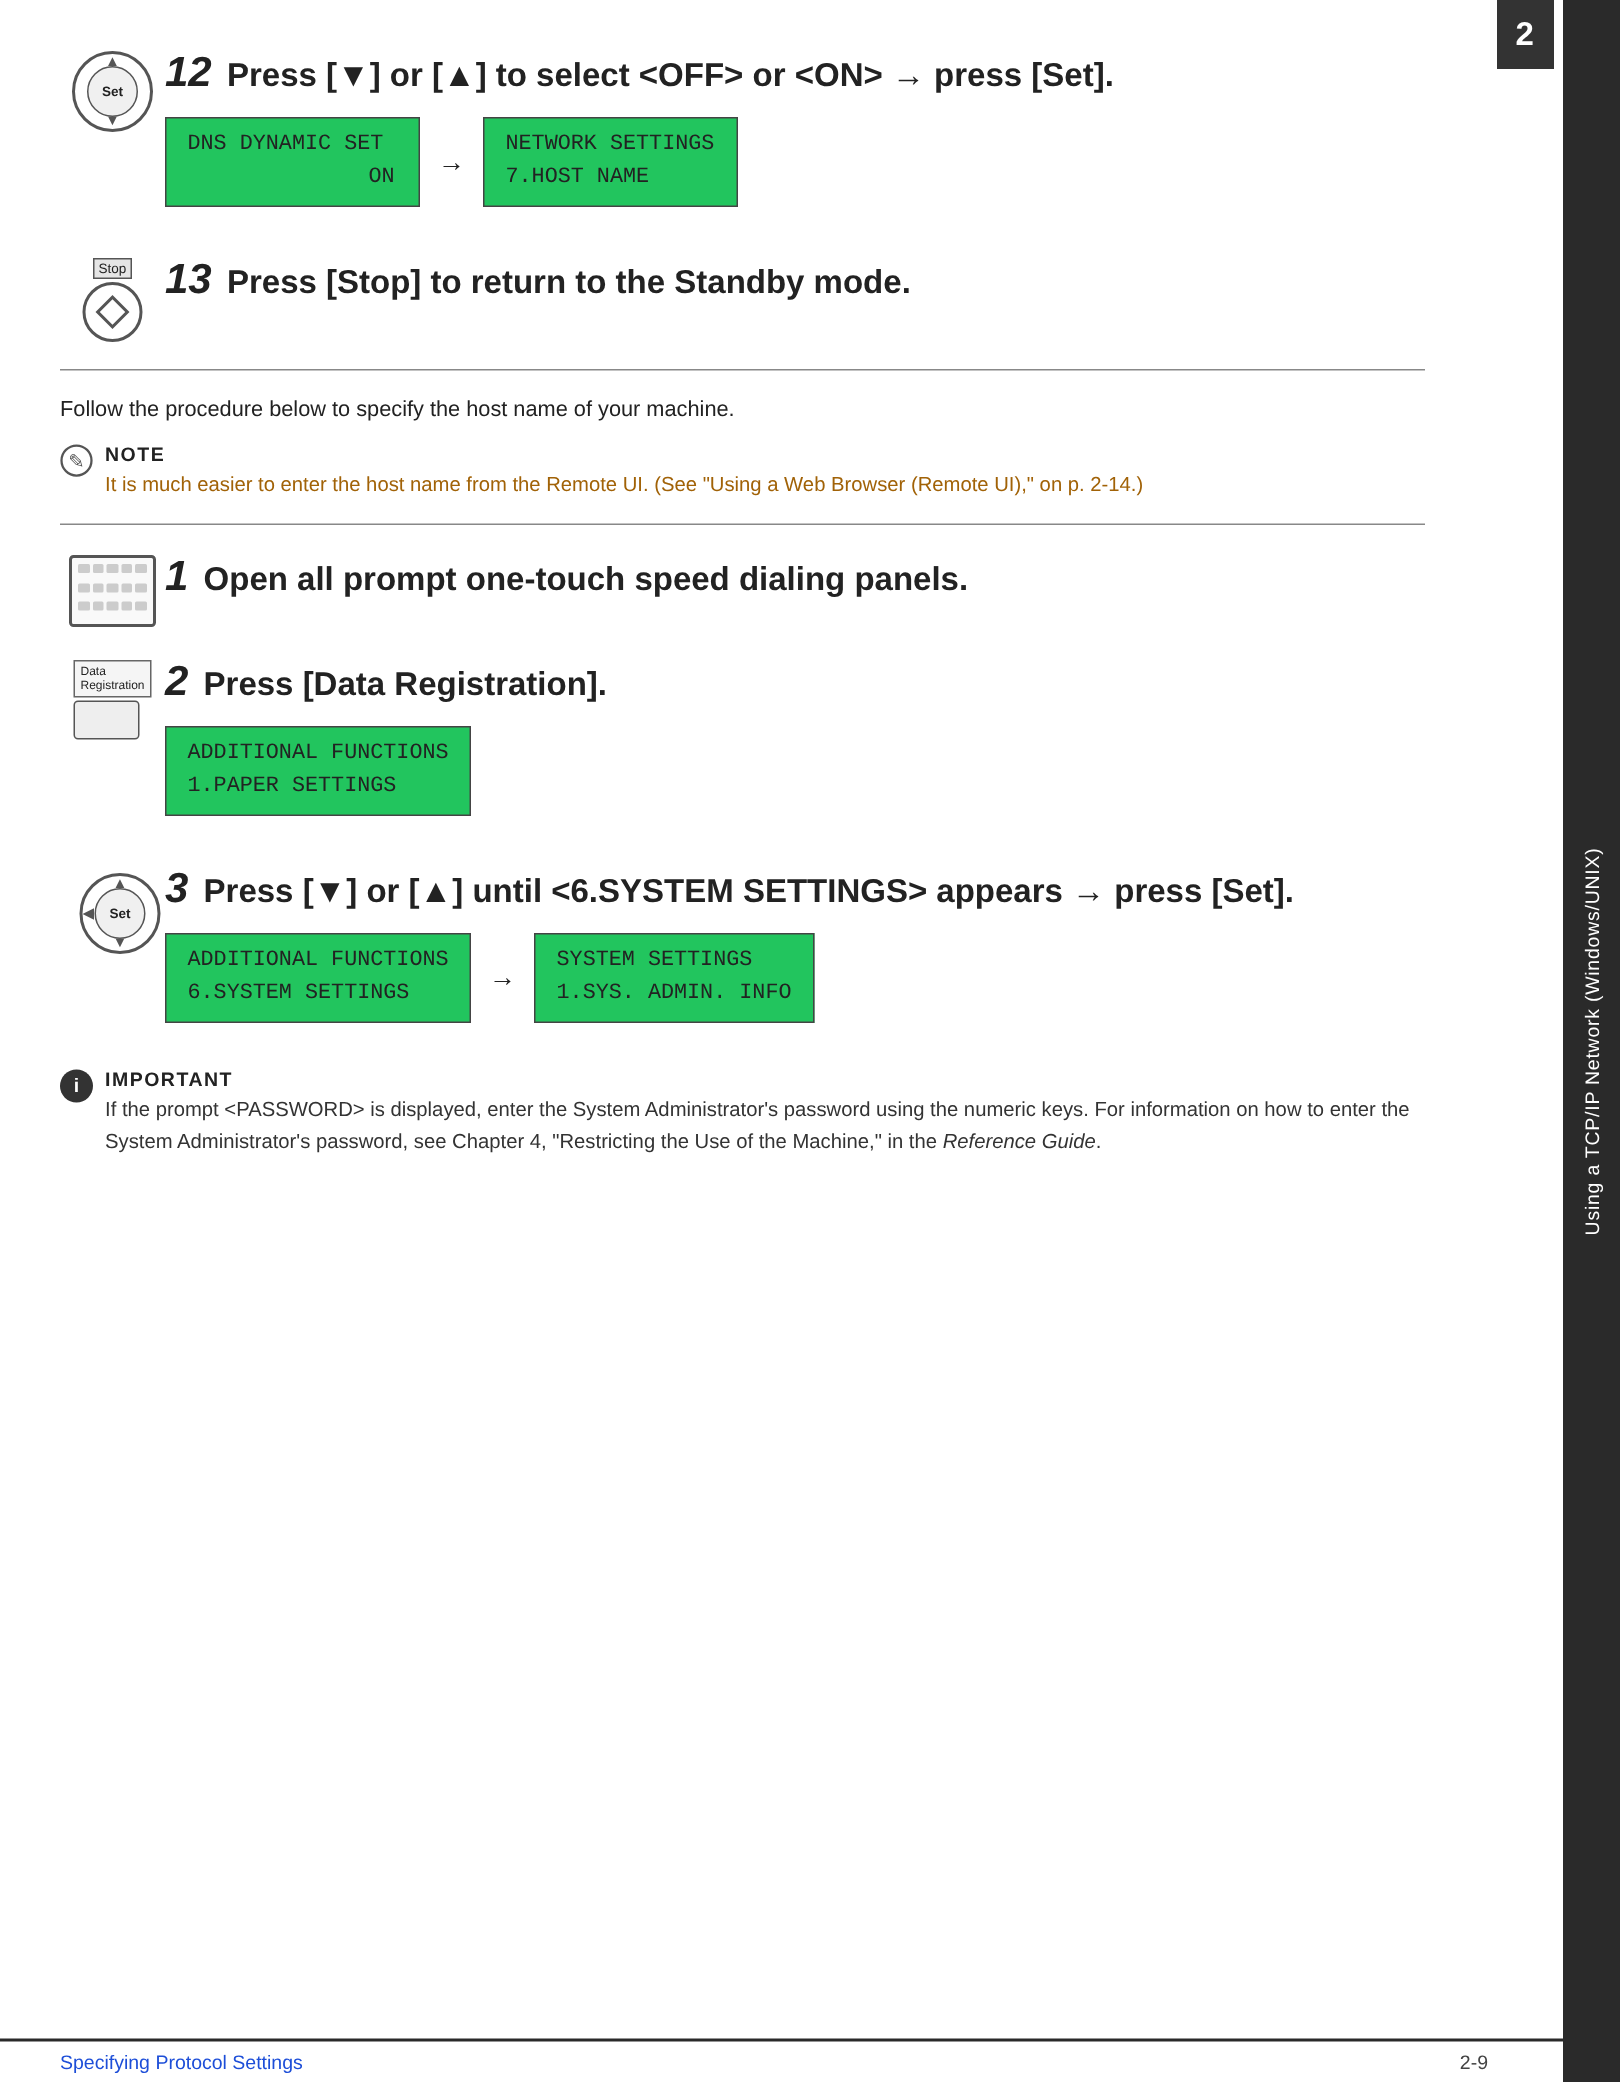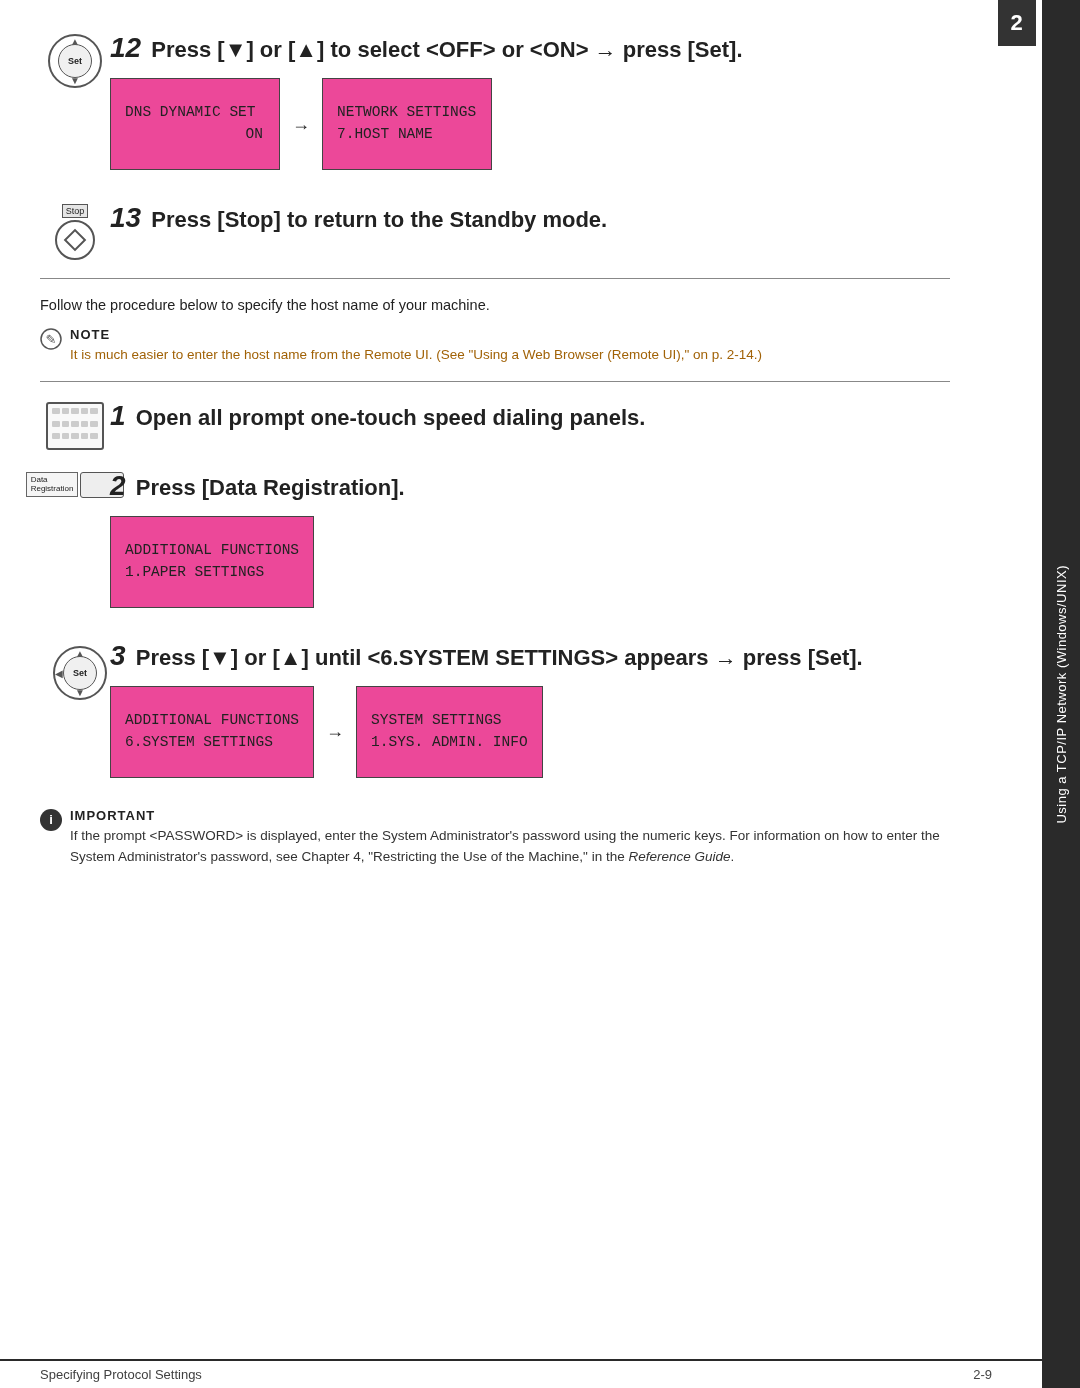--- a/index.html
+++ b/index.html
@@ -105,24 +105,24 @@
     
     .lcd-row {
       display: flex;
       align-items: center;
       gap: 12px;
       margin: 12px 0 12px 0;
     }
 
     .lcd-box {
       border: 1.5px solid #444;
-      padding: 23px 14px;
+      padding: 7px 14px;
       font-family: 'Courier New', Courier, monospace;
       font-size: 14.5px;
-      background: #ec4899;
+      background: #22c55e;
       min-width: 170px;
       display: inline-block;
       line-height: 1.5;
     }
 
     .arrow-right {
       font-size: 18px;
       font-weight: bold;
     }
 
@@ -204,20 +204,21 @@
     .stop-diamond {
       width: 16px;
       height: 16px;
       border: 2px solid #555;
       transform: rotate(45deg);
     }
 
     
     .data-reg-btn {
       display: flex;
+      flex-direction: column;
       align-items: flex-start;
       gap: 2px;
     }
 
     .data-reg-box {
       border: 1px solid #666;
       padding: 2px 4px;
       font-size: 8px;
       line-height: 1.2;
       background: #f5f5f5;
@@ -299,21 +300,21 @@
       border-top: 2.5px solid #2a2a2a;
       display: flex;
       justify-content: space-between;
       align-items: center;
       padding: 6px 50px 6px 40px;
       background: #fff;
     }
 
     .footer-left {
       font-size: 13px;
-      color: #404040;
+      color: #1d4ed8;
     }
 
     .footer-right {
       font-size: 13px;
       color: #444;
     }
 
     
     .dpad {
       position: relative;

